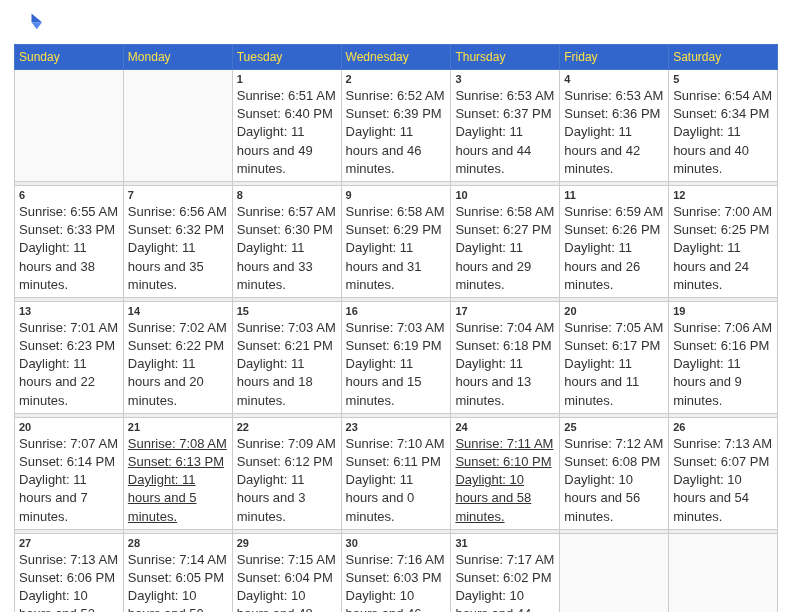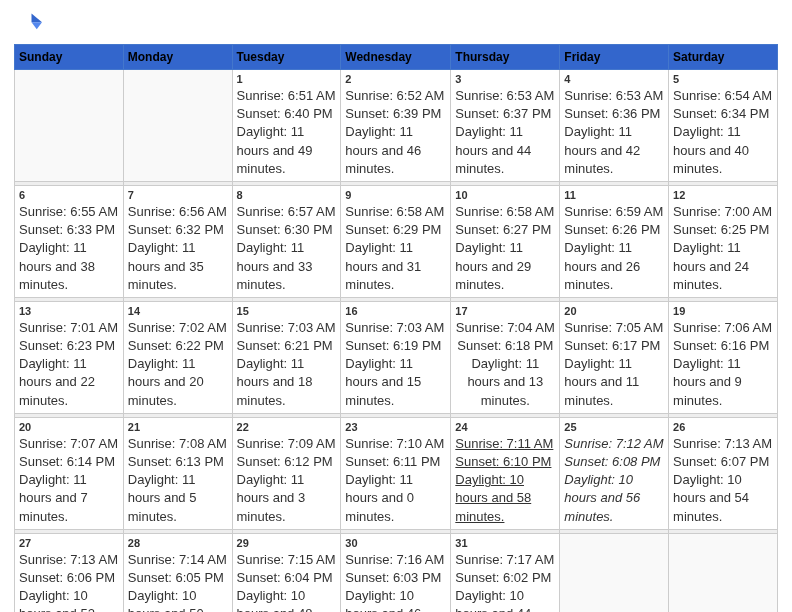--- a/index.html
+++ b/index.html
@@ -59,23 +59,23 @@
       font-size: 14px;
       color: #333;
     }
     .calendar {
       width: 100%;
       border-collapse: collapse;
       border: 1px solid #ccc;
     }
     .calendar th {
       background: #3366cc;
-      color: #000000;
+      color: #fde047;
       font-size: 12px;
-      font-weight: bold;
+      font-weight: normal;
       padding: 5px 4px;
       text-align: left;
       border: 1px solid #4477cc;
     }
     .calendar td {
       vertical-align: top;
       border: 1px solid #ccc;
       padding: 3px 4px;
       width: 113px;
       min-height: 80px;
@@ -254,21 +254,21 @@
 Daylight: 11 hours and 18 minutes.</div>
           </td>
           <td>
             <div class="day-number">16</div>
             <div class="day-info" style="white-space: pre-line;">Sunrise: 7:03 AM
 Sunset: 6:19 PM
 Daylight: 11 hours and 15 minutes.</div>
           </td>
           <td>
             <div class="day-number">17</div>
-            <div class="day-info" style="white-space: pre-line; text-align: center;">Sunrise: 7:04 AM
+            <div class="day-info" style="white-space: pre-line;">Sunrise: 7:04 AM
 Sunset: 6:18 PM
 Daylight: 11 hours and 13 minutes.</div>
           </td>
           <td>
             <div class="day-number">20</div>
             <div class="day-info" style="white-space: pre-line;">Sunrise: 7:05 AM
 Sunset: 6:17 PM
 Daylight: 11 hours and 11 minutes.</div>
           </td>
           <td>
@@ -289,21 +289,21 @@
         </tr>
         <tr>
           <td>
             <div class="day-number">20</div>
             <div class="day-info" style="white-space: pre-line;">Sunrise: 7:07 AM
 Sunset: 6:14 PM
 Daylight: 11 hours and 7 minutes.</div>
           </td>
           <td>
             <div class="day-number">21</div>
-            <div class="day-info" style="white-space: pre-line;">Sunrise: 7:08 AM
+            <div class="day-info" style="white-space: pre-line; text-decoration: underline;">Sunrise: 7:08 AM
 Sunset: 6:13 PM
 Daylight: 11 hours and 5 minutes.</div>
           </td>
           <td>
             <div class="day-number">22</div>
             <div class="day-info" style="white-space: pre-line;">Sunrise: 7:09 AM
 Sunset: 6:12 PM
 Daylight: 11 hours and 3 minutes.</div>
           </td>
           <td>
@@ -313,21 +313,21 @@
 Daylight: 11 hours and 0 minutes.</div>
           </td>
           <td>
             <div class="day-number">24</div>
             <div class="day-info" style="white-space: pre-line; text-decoration: underline;">Sunrise: 7:11 AM
 Sunset: 6:10 PM
 Daylight: 10 hours and 58 minutes.</div>
           </td>
           <td>
             <div class="day-number">25</div>
-            <div class="day-info" style="white-space: pre-line; font-style: italic;">Sunrise: 7:12 AM
+            <div class="day-info" style="white-space: pre-line;">Sunrise: 7:12 AM
 Sunset: 6:08 PM
 Daylight: 10 hours and 56 minutes.</div>
           </td>
           <td>
             <div class="day-number">26</div>
             <div class="day-info" style="white-space: pre-line;">Sunrise: 7:13 AM
 Sunset: 6:07 PM
 Daylight: 10 hours and 54 minutes.</div>
           </td>
         </tr>

